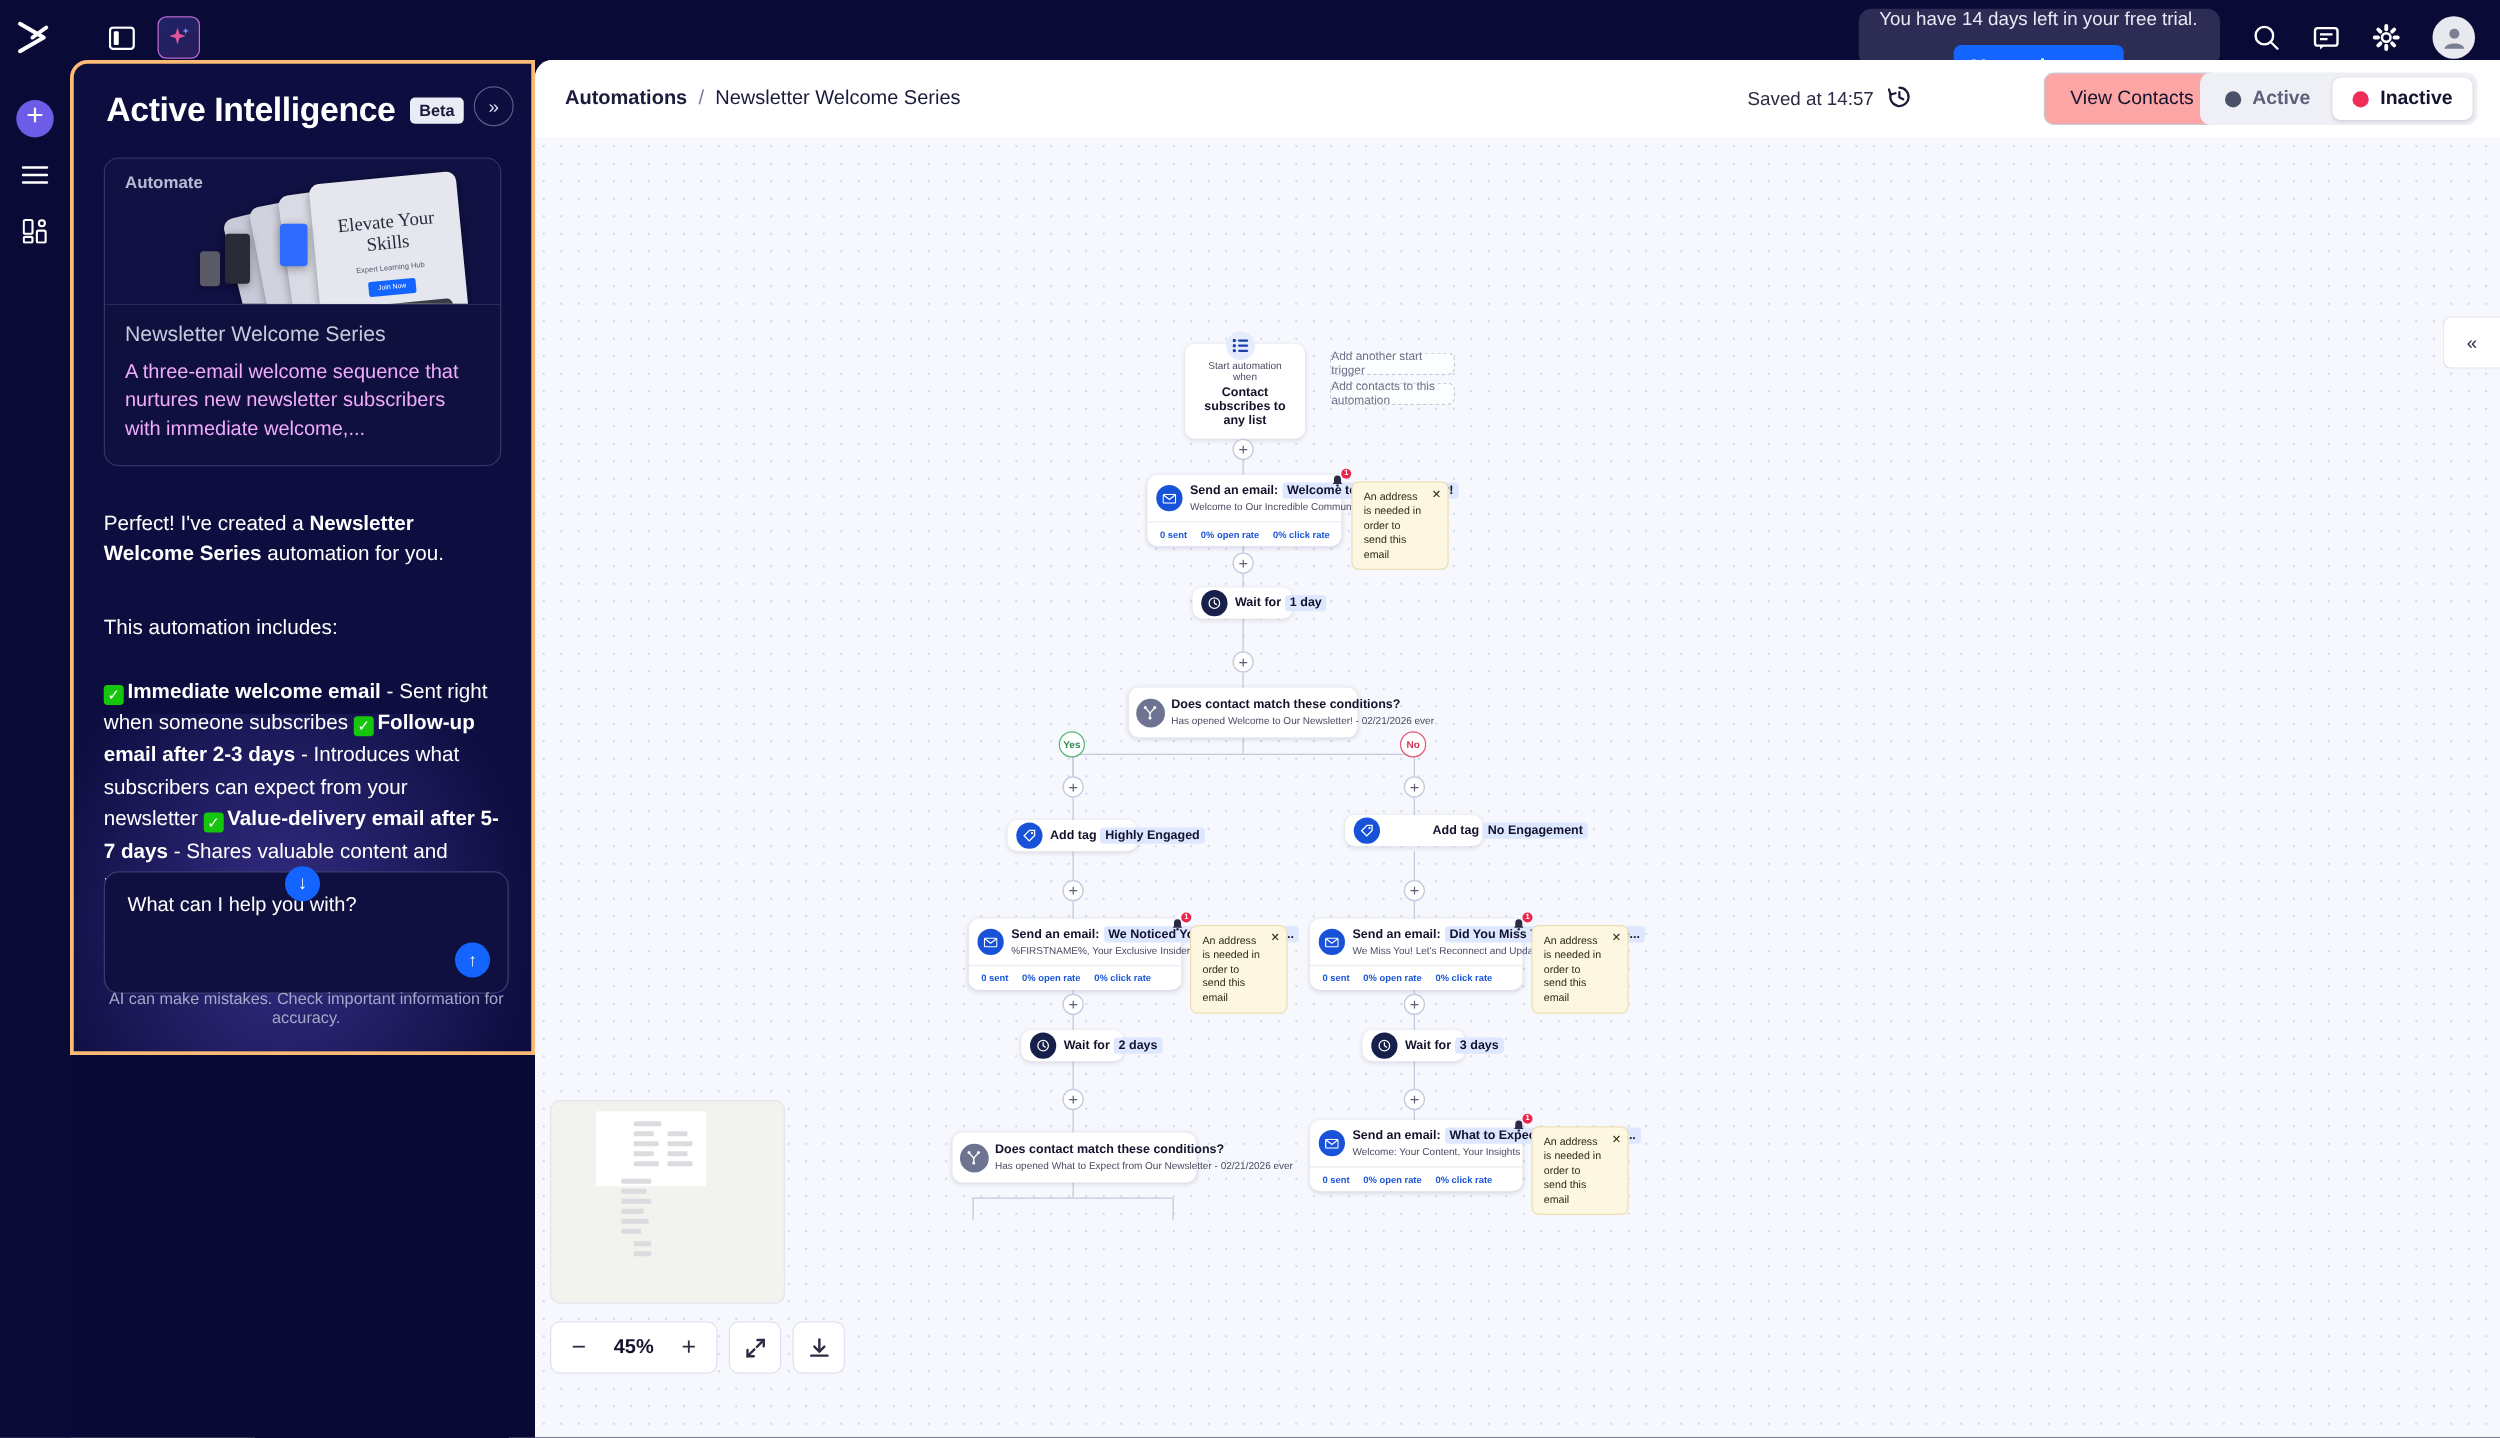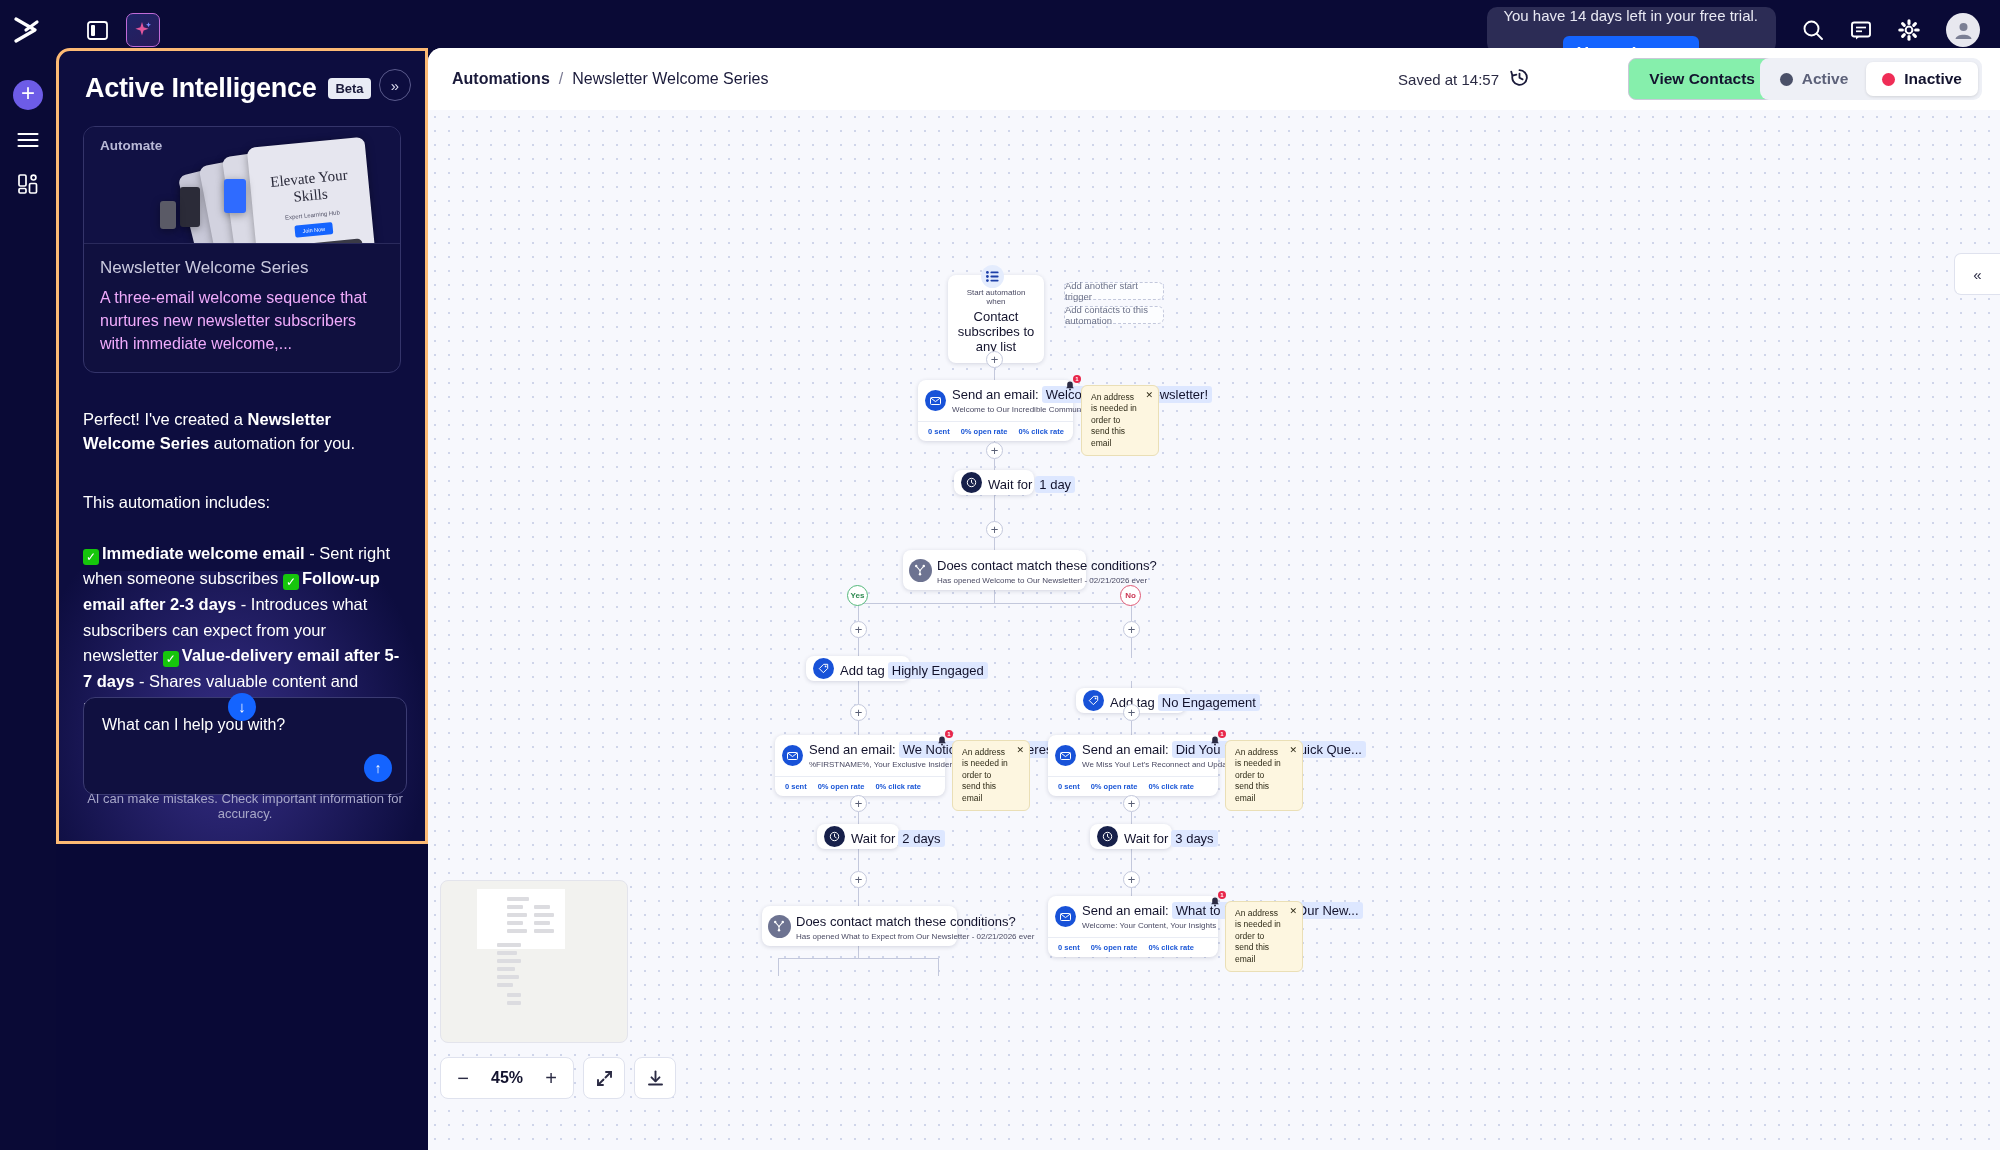--- a/index.html
+++ b/index.html
@@ -144,22 +144,22 @@
     display: flex; align-items: center; padding: 0 24px;
   }
   .crumb { font-size: 16px; color: #1a1a3a; }
   .crumb.b { font-weight: bold; cursor: pointer; }
   .crumb.sep { margin: 0 9px; color: #7a7a93; }
   .saved {
     position: absolute; right: 470px; display: flex; align-items: center; gap: 10px;
     color: #2b2b44; font-size: 15px;
   }
   .viewcontacts {
-    position: absolute; right: 224px; border: 1px solid #c9c9d8; background: #86efac;
-    border-radius: 8px; padding: 11px 20px; font-size: 15.5px; font-weight: bold;
+    position: absolute; right: 224px; border: 1px solid #c9c9d8; background: #fca5a5;
+    border-radius: 8px; padding: 11px 20px; font-size: 15.5px; font-weight: normal;
     color: #13132e; cursor: pointer; font-family: "Liberation Sans", sans-serif;
   }
   .toggle {
     position: absolute; right: 18px; background: #eef0f6; border-radius: 9px;
     padding: 4px; display: flex; gap: 2px;
   }
   .tg {
     display: flex; align-items: center; gap: 9px; padding: 8px 16px;
     border-radius: 7px; font-size: 15.5px; cursor: pointer;
   }
@@ -198,21 +198,21 @@
   .node-ico {
     width: 34px; display: flex; align-items: center; justify-content: center;
     flex: 0 0 34px;
   }
   .ico-circ {
     width: 21px; height: 21px; border-radius: 50%;
     display: flex; align-items: center; justify-content: center;
     color: #fff; font-size: 11px;
   }
   .node-main { padding: 7px 12px 7px 0; }
-  .nm-row1 { font-size: 13px; color: #12122c; font-weight: normal; white-space: nowrap; }
+  .nm-row1 { font-size: 10px; color: #12122c; font-weight: bold; white-space: nowrap; }
   .nm-row1 .chip { background: #dde7ff; color: #12122c; padding: 1px 4px; border-radius: 3px; margin-left: 3px; }
   .nm-row2 { font-size: 8px; color: #4a4a63; margin-top: 3px; white-space: nowrap; }
   .node-stats {
     border-top: 1px solid #e9ecf4; padding: 5px 10px; display: flex; gap: 11px;
     font-size: 7.5px; color: #1a56d6; font-weight: bold;
   }
   .node-stats span { white-space: nowrap; }
   .node-col { display: flex; flex-direction: column; }
   .dashed {
     position: absolute; border: 1px dashed #c3c8dc; border-radius: 6px;
@@ -580,21 +580,21 @@
               </svg>
           </span>
         </div>
         <div class="node-main" style="padding:7px 10px 7px 0;">
           <div class="nm-row1">
             <span>Add tag</span><span class="chip">Highly Engaged</span>
           </div>
         </div>
       </div>
 
-      <div class="node" style="left:648px;top:578px;width:110px;height:25px;">
+      <div class="node" style="left:648px;top:542px;width:110px;height:25px;gap:36px;">
         <div class="node-ico">
           <span class="ico-circ" style="background:#1852d8;">
             <svg width="11" height="11" viewBox="0 0 11 11">
                 <path d="M1.3 5.6 L5.6 1.3 L9.7 1.3 L9.7 5.4 L5.4 9.7 Z" fill="none" stroke="#fff" stroke-width="1"></path>
                 <circle cx="7.6" cy="3.4" r="0.9" fill="#fff"></circle>
               </svg>
           </span>
         </div>
         <div class="node-main" style="padding:7px 10px 7px 0;">
           <div class="nm-row1">

